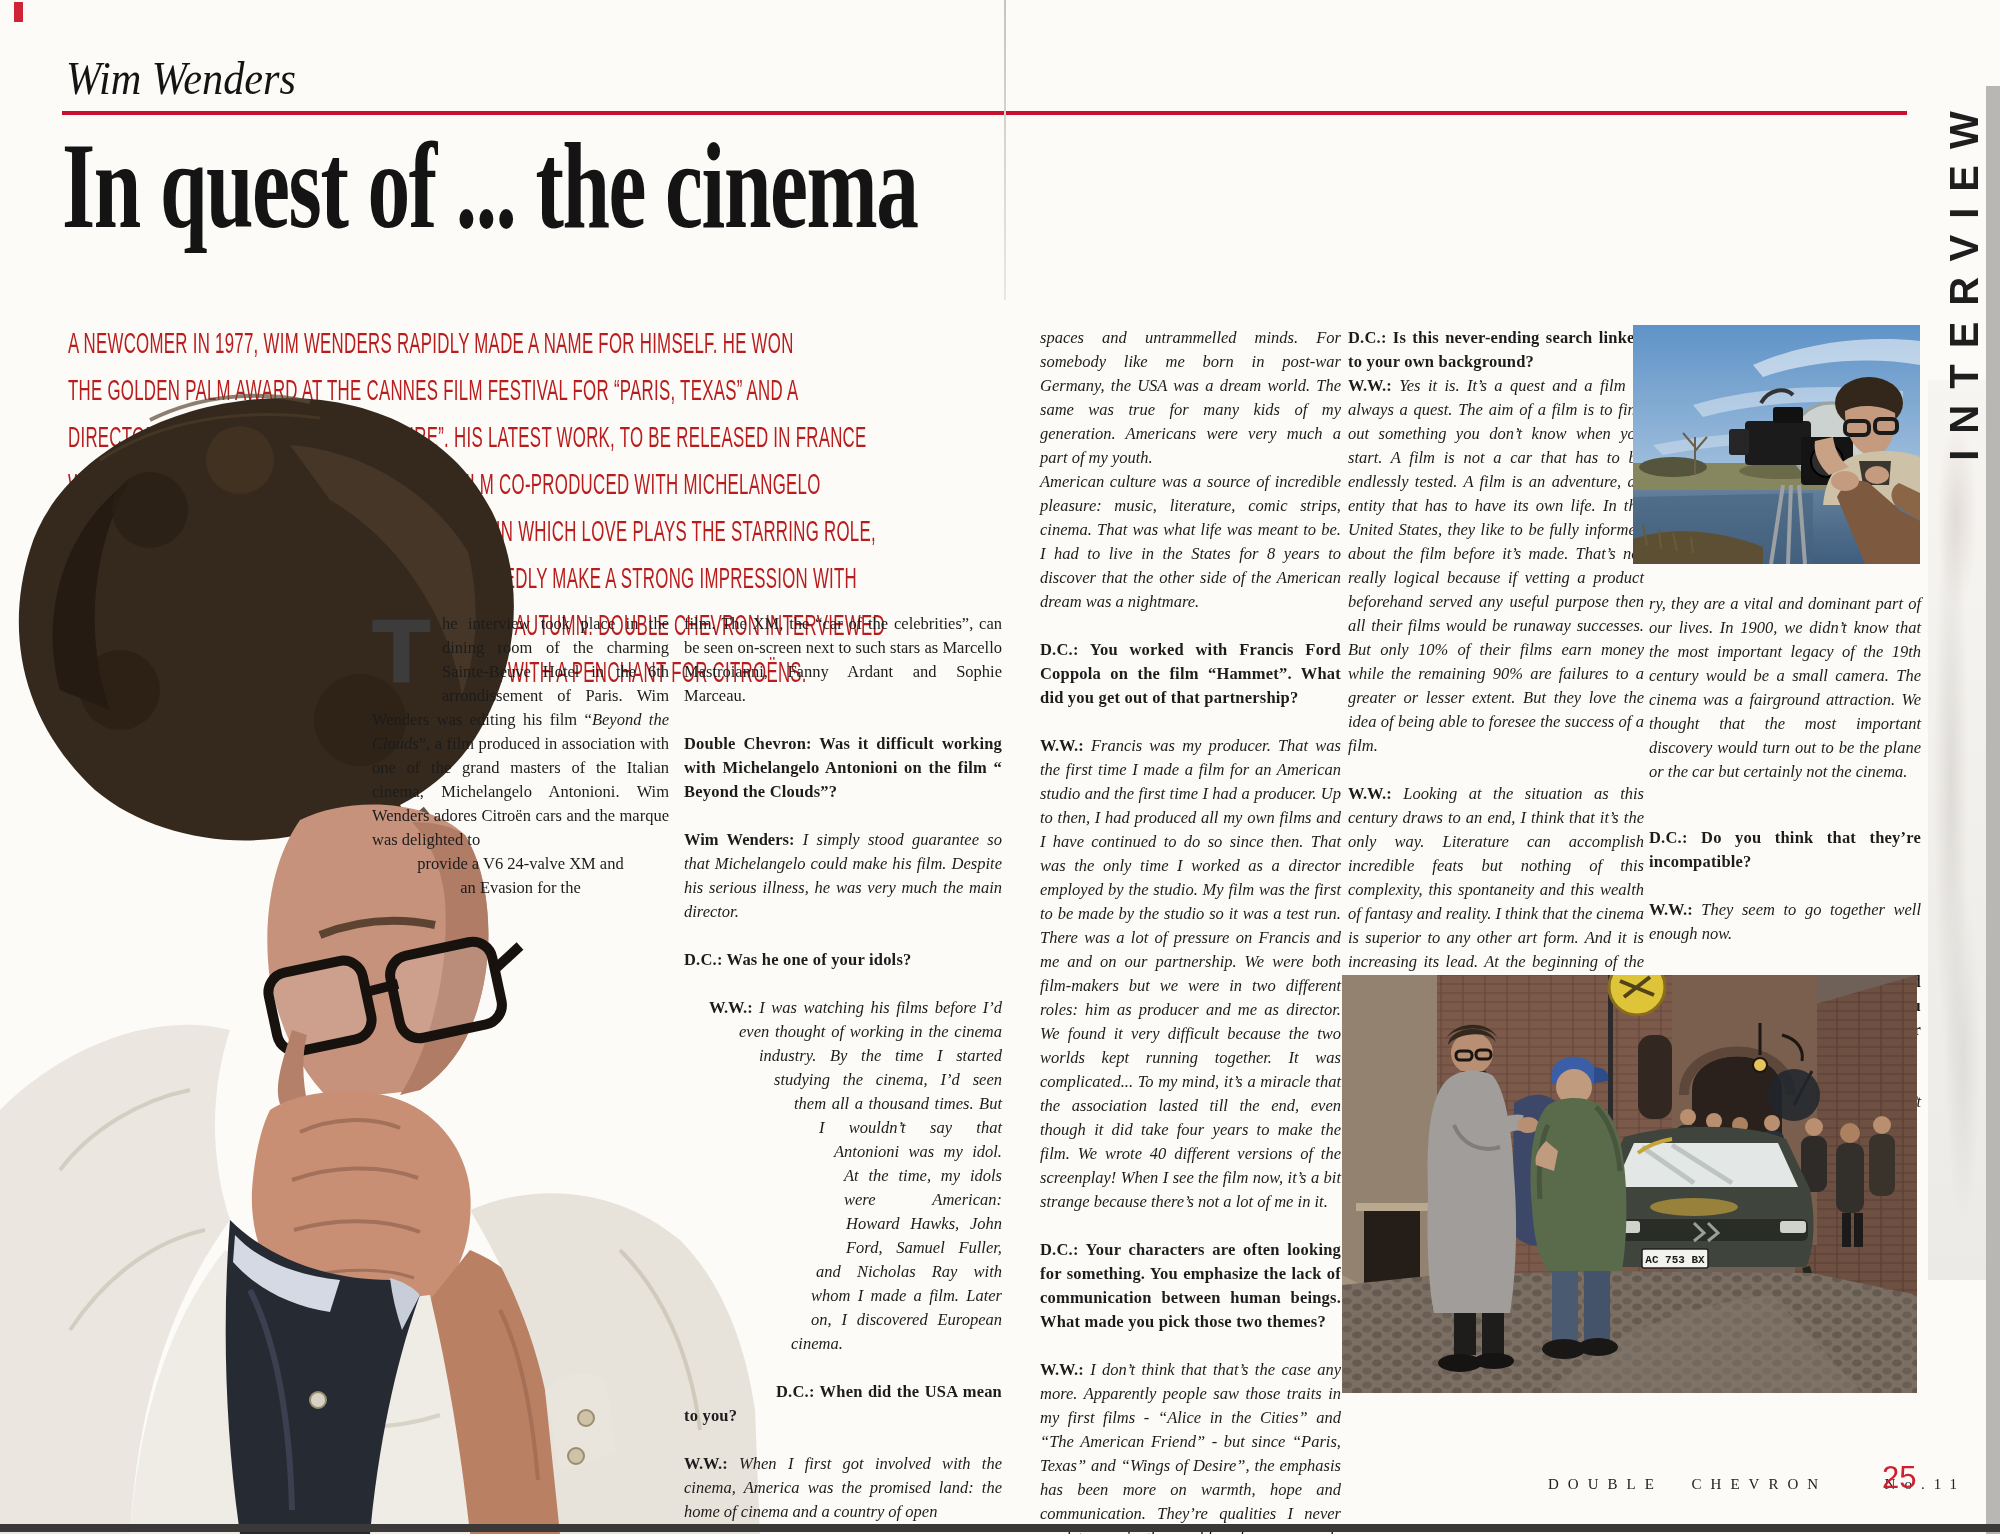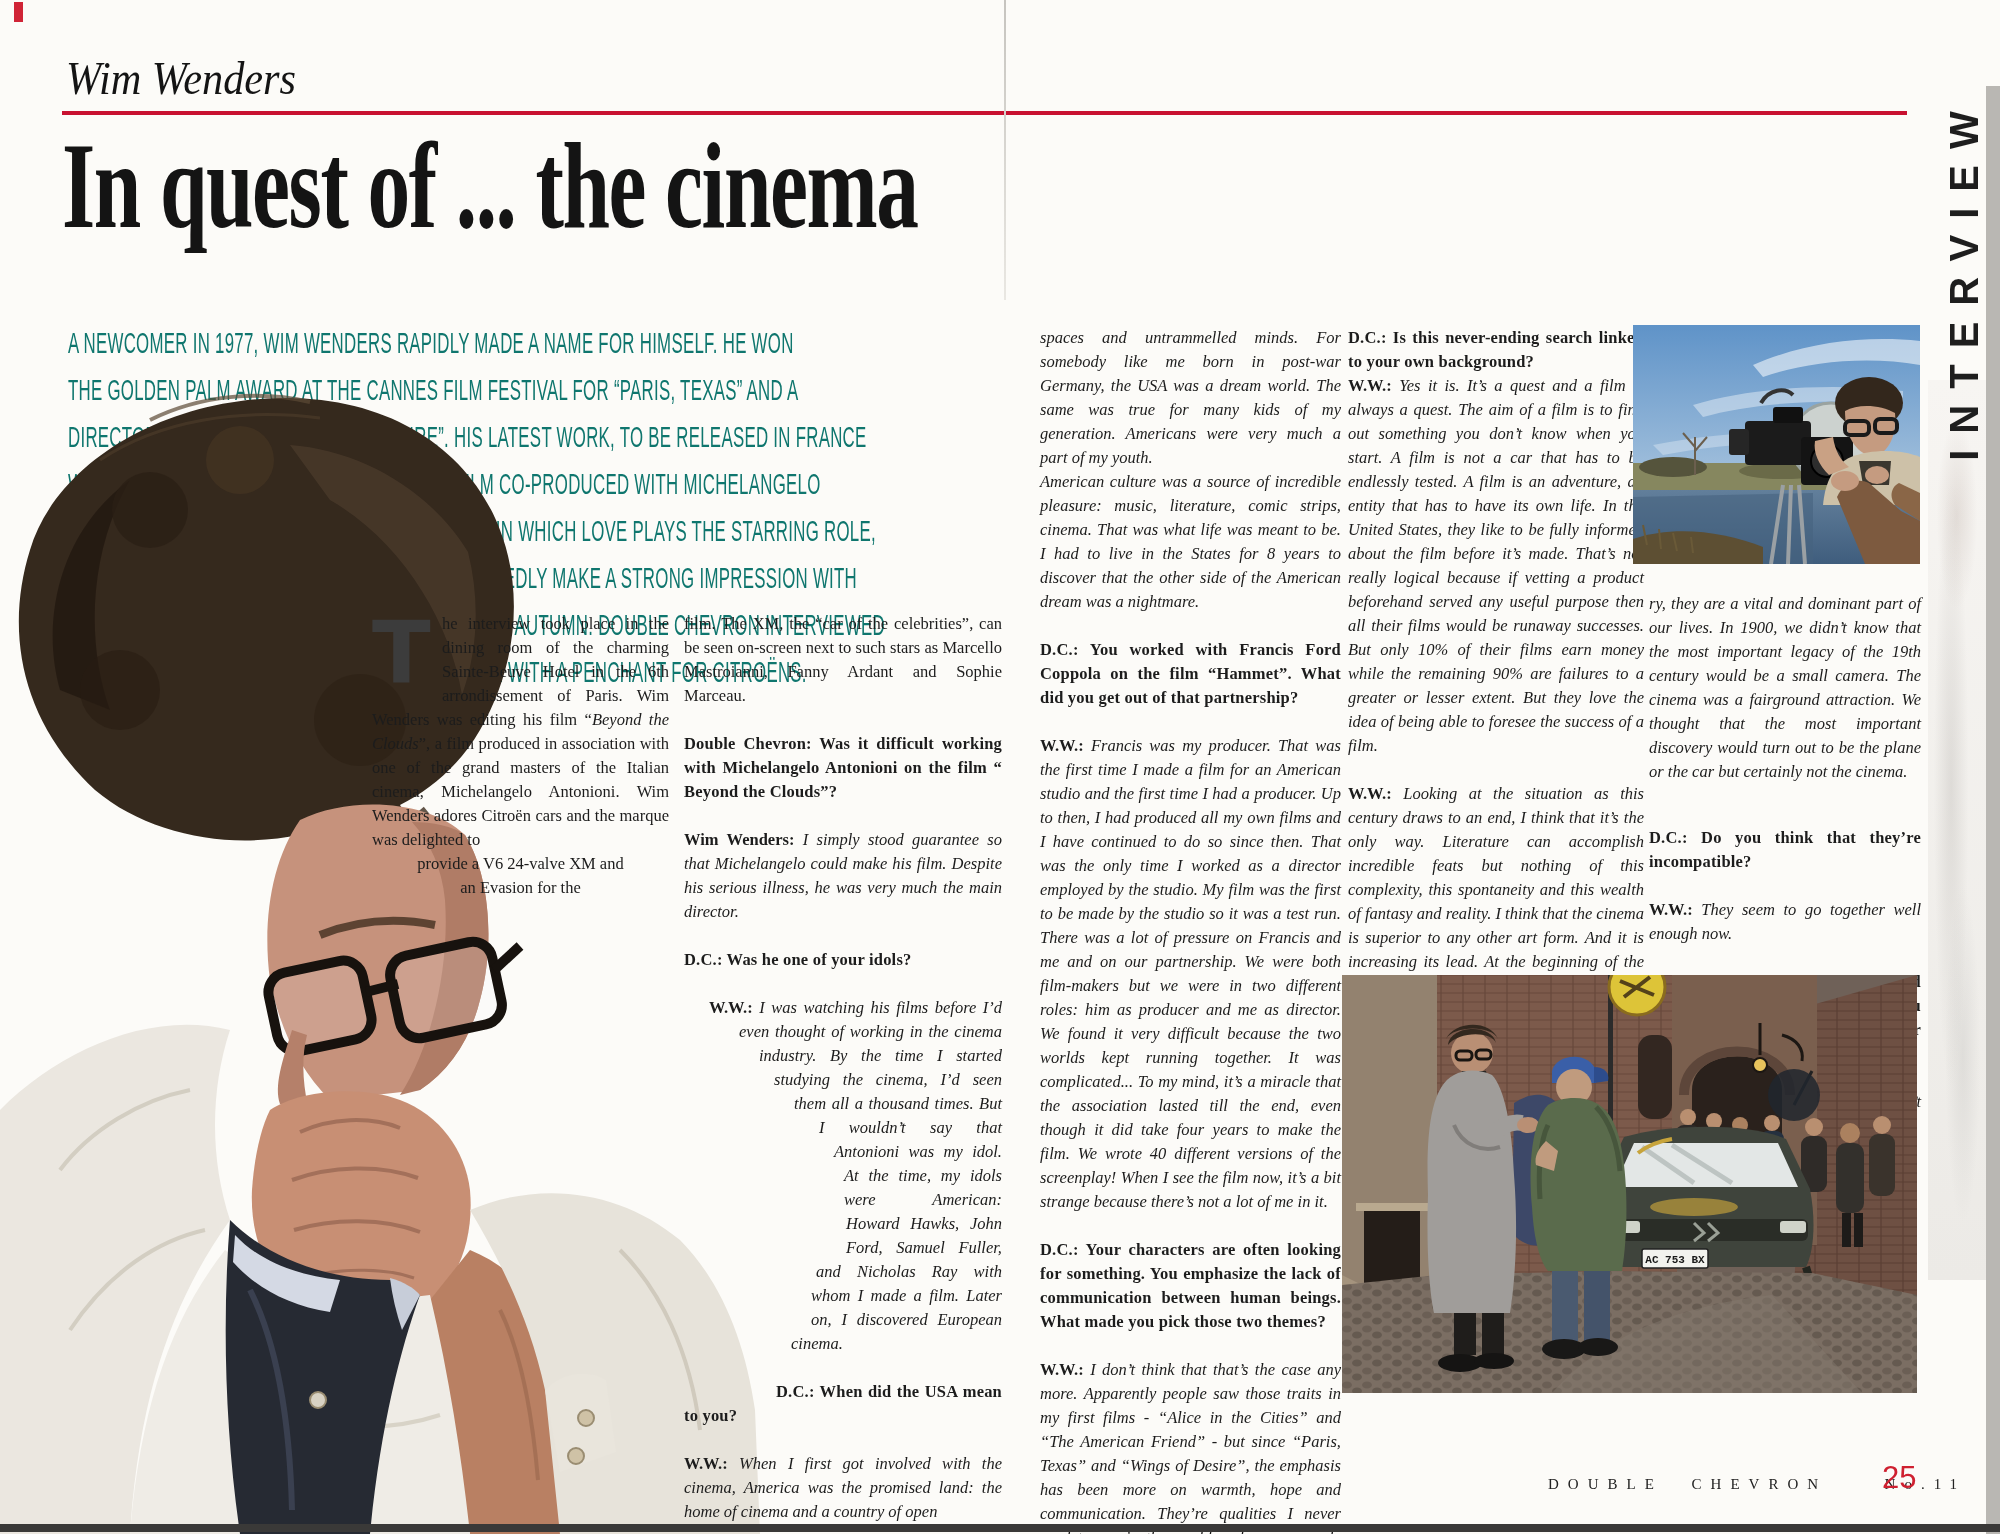--- a/index.html
+++ b/index.html
@@ -8,21 +8,21 @@
   .abs{position:absolute;}
   
   .kicker{left:66px;top:52px;font-style:italic;font-size:46px;letter-spacing:0px;color:#141414;
           font-family:"Liberation Serif",serif;transform:scaleX(.92);transform-origin:left top;}
   .redrule{left:62px;top:111px;width:1845px;height:4px;background:#c81130;}
   .redtick{left:14px;top:2px;width:9px;height:20px;background:#d02436;}
   .gutter{left:1004px;top:0;width:2px;height:300px;background:linear-gradient(#c6c4bf,#e9e7e2);}
   .bigtitle{left:62px;top:116px;font-weight:700;font-size:122px;letter-spacing:-2px;color:#141414;
             font-family:"Liberation Serif",serif;transform:scaleX(.70);transform-origin:left top;white-space:nowrap;}
   
-  .intro{left:68px;top:320px;width:1000px;color:#0f766e;font-family:"Liberation Sans",sans-serif;}
+  .intro{left:68px;top:320px;width:1000px;color:#b91c1c;font-family:"Liberation Sans",sans-serif;}
   .intro .iline{font-size:29px;line-height:47px;letter-spacing:.5px;white-space:nowrap;
                 transform:scaleX(.58);transform-origin:left top;}
   
   .col{position:absolute;font-size:16.5px;line-height:24px;text-align:justify;color:#1c1c1c;}
   .col p{margin:0 0 24px 0;}
   .col p.tight{margin-bottom:0;}
   .q{font-weight:700;letter-spacing:.2px;}
   .a i{font-family:"Liberation Serif",serif;}
   .spk{font-weight:700;font-style:normal;}
   .dropcap{float:left;width:60px;height:74px;margin:4px 10px 0 0;

